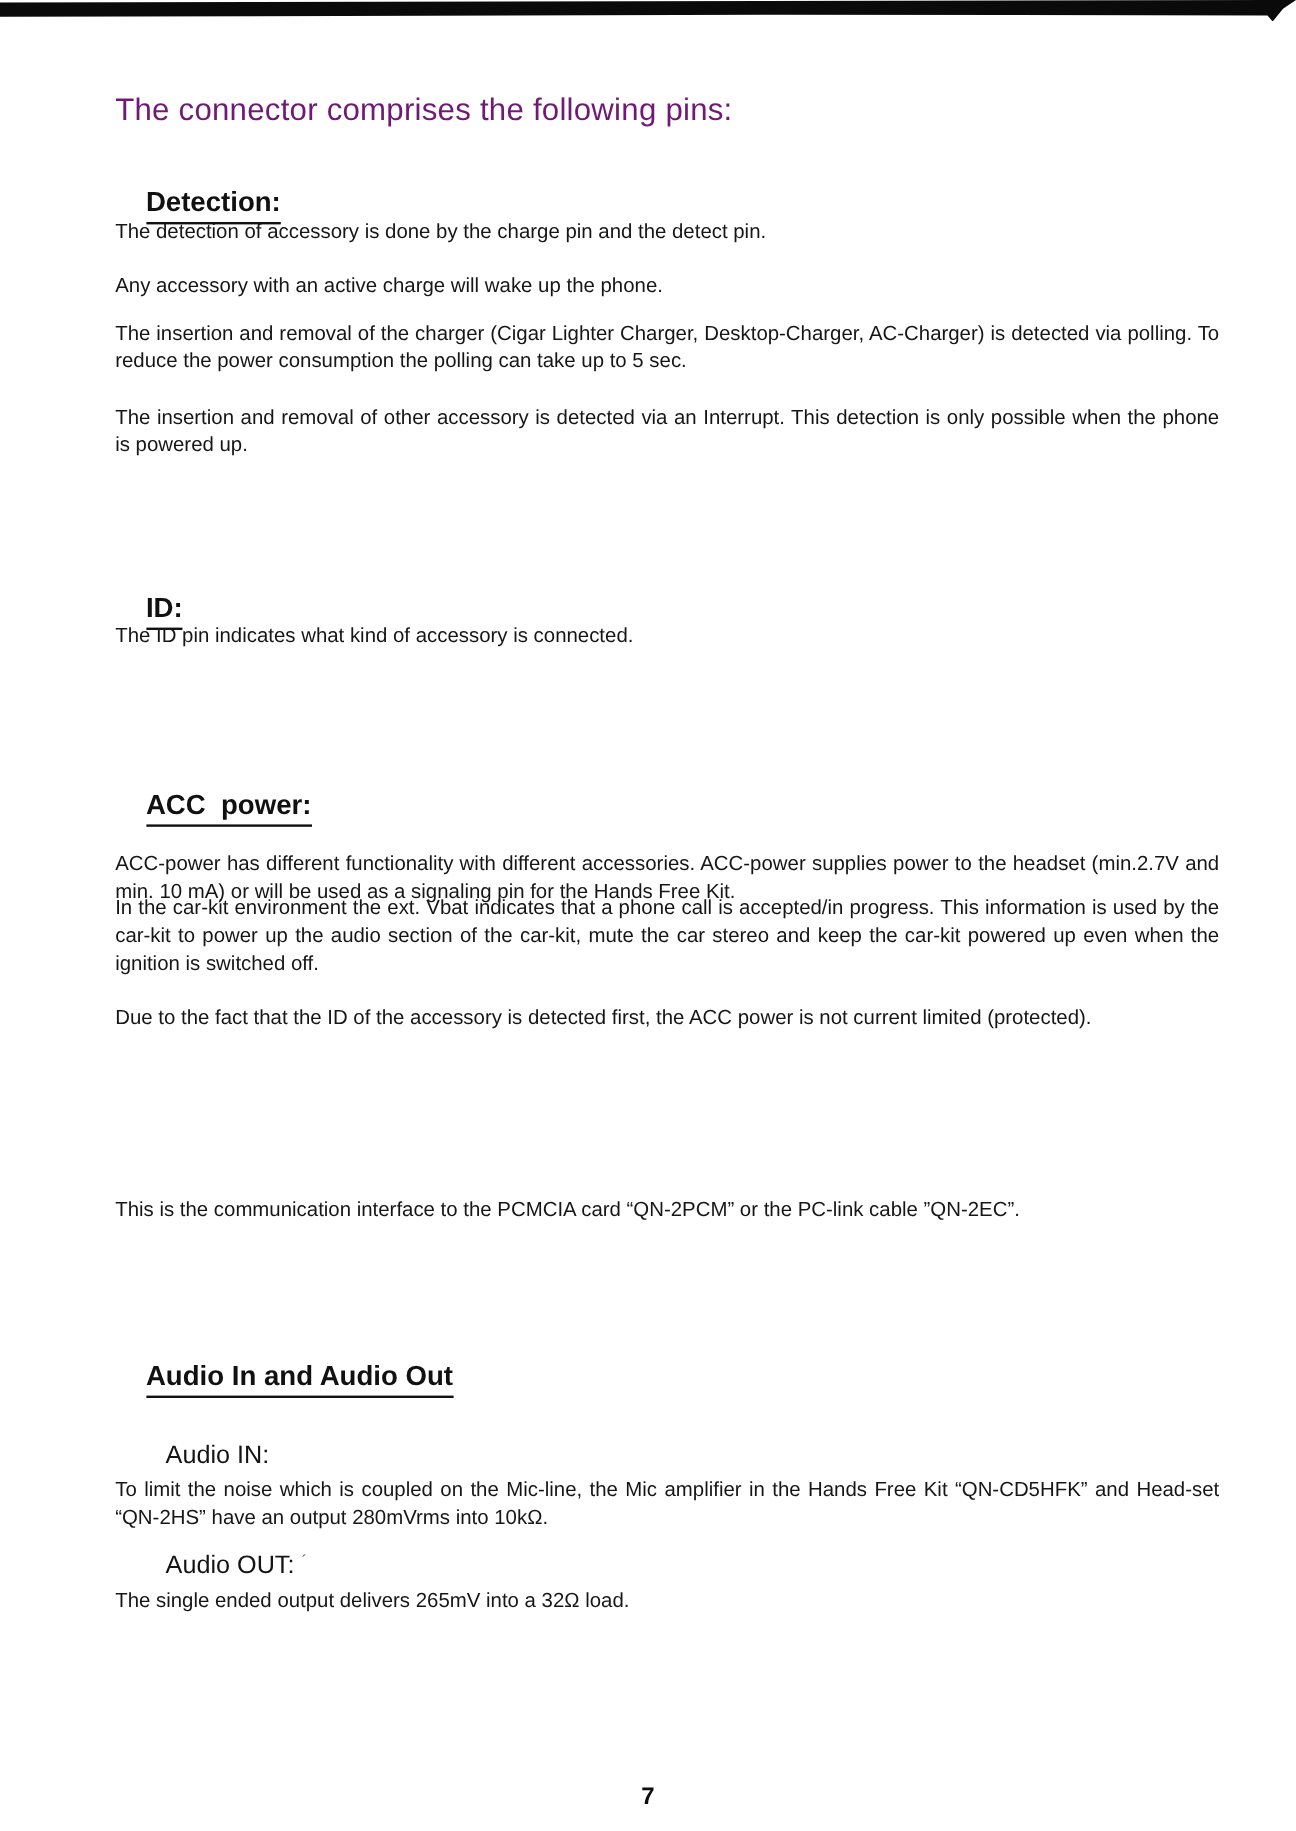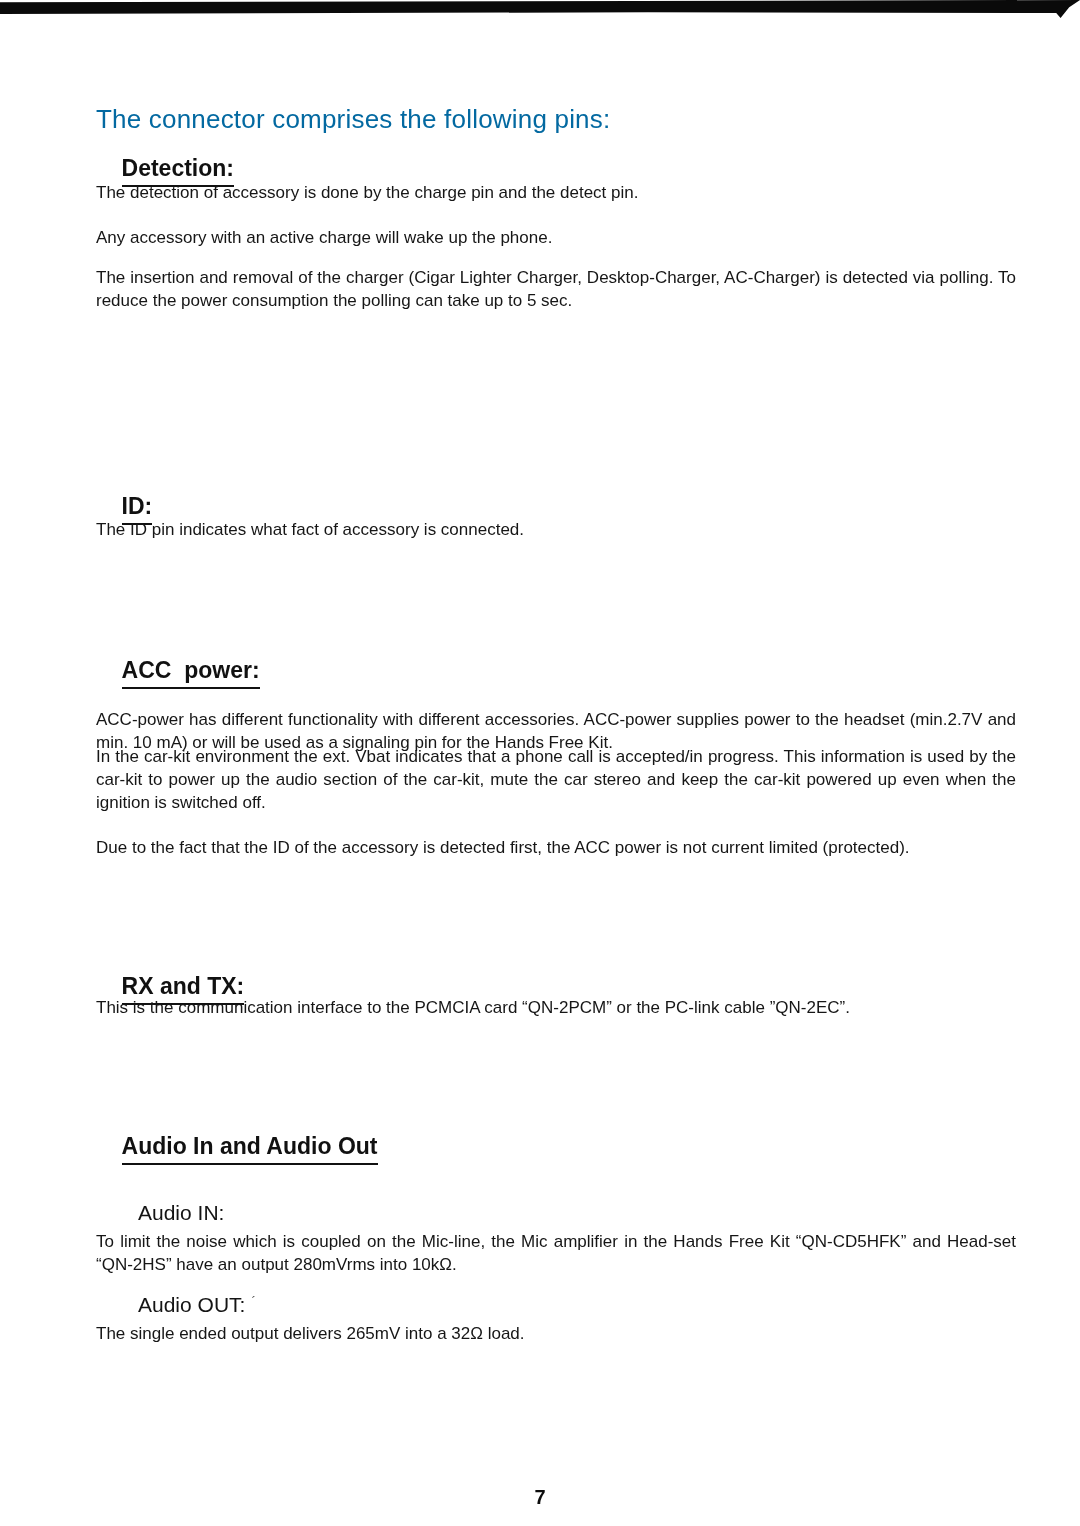--- a/index.html
+++ b/index.html
@@ -22,22 +22,21 @@
     top: 0; left: 0;
     width: 1080px;
     height: 18px;
     background: #0a0a0a;
     clip-path: polygon(0 12%, 100% 0%, 99% 40%, 98.2% 100%, 97.8% 72%, 60% 68%, 0 78%);
   }
   .block { position: absolute; left: 96px; width: 920px; }
   .title {
     font-size: 26px;
     letter-spacing: 0.2px;
-    color: #0369a1;
-    margin-top: 28px;
+    color: #701a75;
   }
   .heading {
     font-size: 23px;
     font-weight: bold;
     white-space: pre-wrap;
   }
   .heading > span {
     display: inline-block;
     border-bottom: 2.5px solid #111;
     padding-bottom: 3px;
@@ -100,36 +99,34 @@
   <div class="top-bar"></div>
 
   <div id="title" class="block title">The connector comprises the following pins:</div>
 
   <div id="h-det" class="block heading">
     <span>Detection:</span>
   </div>
   <div id="det-p2" class="block para">Any accessory with an active charge will wake up the phone.</div>
   <div id="det-p1" class="block para">The detection of accessory is done by the charge pin and the detect pin.</div>
   <div id="det-p3" class="block para">The insertion and removal of the charger (Cigar Lighter Charger, Desktop-Charger, AC-Charger) is detected via polling. To reduce the power consumption the polling can take up to 5 sec.</div>
+  <div id="det-p4" class="block para">The insertion and removal of other accessory is detected via an Interrupt. This detection is only possible when the phone is powered up.</div>
 
   <div id="h-id" class="block heading">
     <span>ID:</span>
   </div>
-  <div id="id-p1" class="block para">The ID pin indicates what fact of accessory is connected.</div>
+  <div id="id-p1" class="block para">The ID pin indicates what kind of accessory is connected.</div>
 
   <div id="h-acc" class="block heading">
     <span>ACC  power:</span>
   </div>
   <div id="acc-p1" class="block para">ACC-power has different functionality with different accessories. ACC-power supplies power to the headset (min.2.7V and min. 10 mA) or will be used as a signaling pin for the Hands Free Kit.</div>
   <div id="acc-p2" class="block para">In the car-kit environment the ext. Vbat indicates that a phone call is accepted/in progress. This information is used by the car-kit to power up the audio section of the car-kit, mute the car stereo and keep the car-kit powered up even when the ignition is switched off.</div>
   <div id="acc-p3" class="block para">Due to the fact that the ID of the accessory is detected first, the ACC power is not current limited (protected).</div>
 
-  <div id="h-rx" class="block heading">
-    <span>RX and TX:</span>
-  </div>
   <div id="rx-p1" class="block para">This is the communication interface to the PCMCIA card “QN-2PCM” or the PC-link cable ”QN-2EC”.</div>
 
   <div id="h-audio" class="block heading">
     <span>Audio In and Audio Out</span>
   </div>
 
   <div id="sub-in" class="block sublabel">Audio IN:</div>
   <div id="in-p" class="block para">To limit the noise which is coupled on the Mic-line, the Mic amplifier in the Hands Free Kit “QN-CD5HFK” and Head-set “QN-2HS” have an output 280mVrms into 10kΩ.</div>
 
   <div id="sub-out" class="block sublabel">

